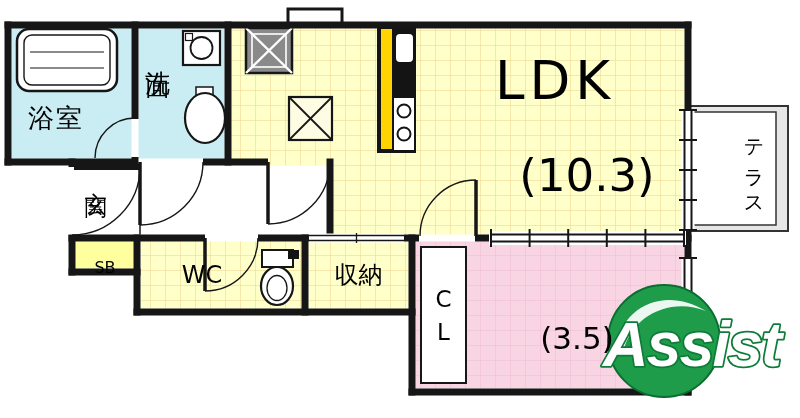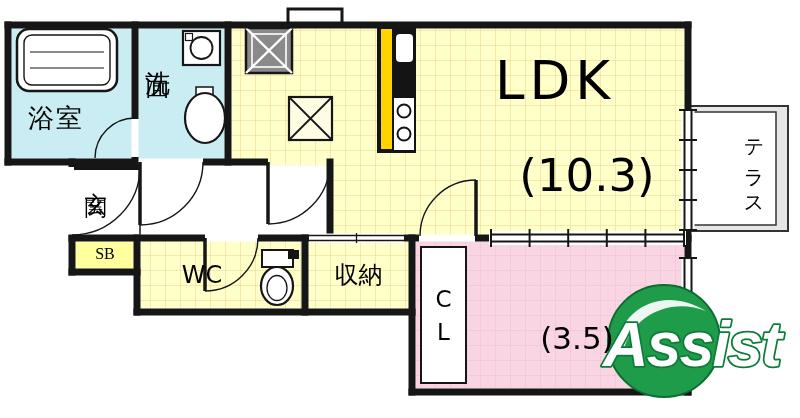--- a/index.html
+++ b/index.html
@@ -175,21 +175,21 @@
   <g>
     <circle cx="664" cy="341" r="56" fill="#1f9c4a" stroke="#0b6e31" stroke-width="2"></circle>
     <path d="M614 352 C621 305 665 286 706 311 C671 297 631 315 623 353 Z" fill="#ffffff" opacity="0.92"></path>
     <text x="603" y="366" font-size="63" font-style="italic" font-weight="bold" letter-spacing="-2" fill="#ffffff" stroke="#0d7c39" stroke-width="3.5" paint-order="stroke" stroke-linejoin="round" font-family="'Liberation Sans', sans-serif">Assist</text>
   </g>
 </svg>
 
 <div class="lbl" style="left:28px;top:104px;font-size:26px;letter-spacing:2px;">浴室</div>
 <div class="lbl v" style="left:144px;top:50px;font-size:25px;">洗面</div>
 <div class="lbl v" style="left:84px;top:174px;font-size:22px;">玄関</div>
-<div class="lbl ctr" style="left:76px;top:245px;width:58px;font-size:16px;font-family:Liberation Serif, serif;">SB</div>
+<div class="lbl ctr" style="left:76px;top:259px;width:58px;font-size:16px;">SB</div>
 <div class="lbl ctr" style="left:316px;top:263px;width:85px;font-size:24px;">収納</div>
 <div class="lbl ctr" style="left:172px;top:263px;width:60px;font-size:24px;">WC</div>
 <div class="lbl ctr" style="left:455px;top:52px;width:200px;font-size:53px;letter-spacing:5px;">LDK</div>
 <div class="lbl ctr" style="left:450px;top:152px;width:210px;font-size:45px;margin-left:32px;">(10.3)</div>
 <div class="lbl v" style="left:743px;top:126px;font-size:20px;">テラス</div>
 <div class="lbl ctr" style="left:430px;top:287px;width:27px;font-size:23px;">C</div>
 <div class="lbl ctr" style="left:430px;top:320px;width:27px;font-size:23px;">L</div>
 <div class="lbl ctr" style="left:492px;top:322px;width:170px;font-size:31px;">(3.5)</div>
 
 </div>

